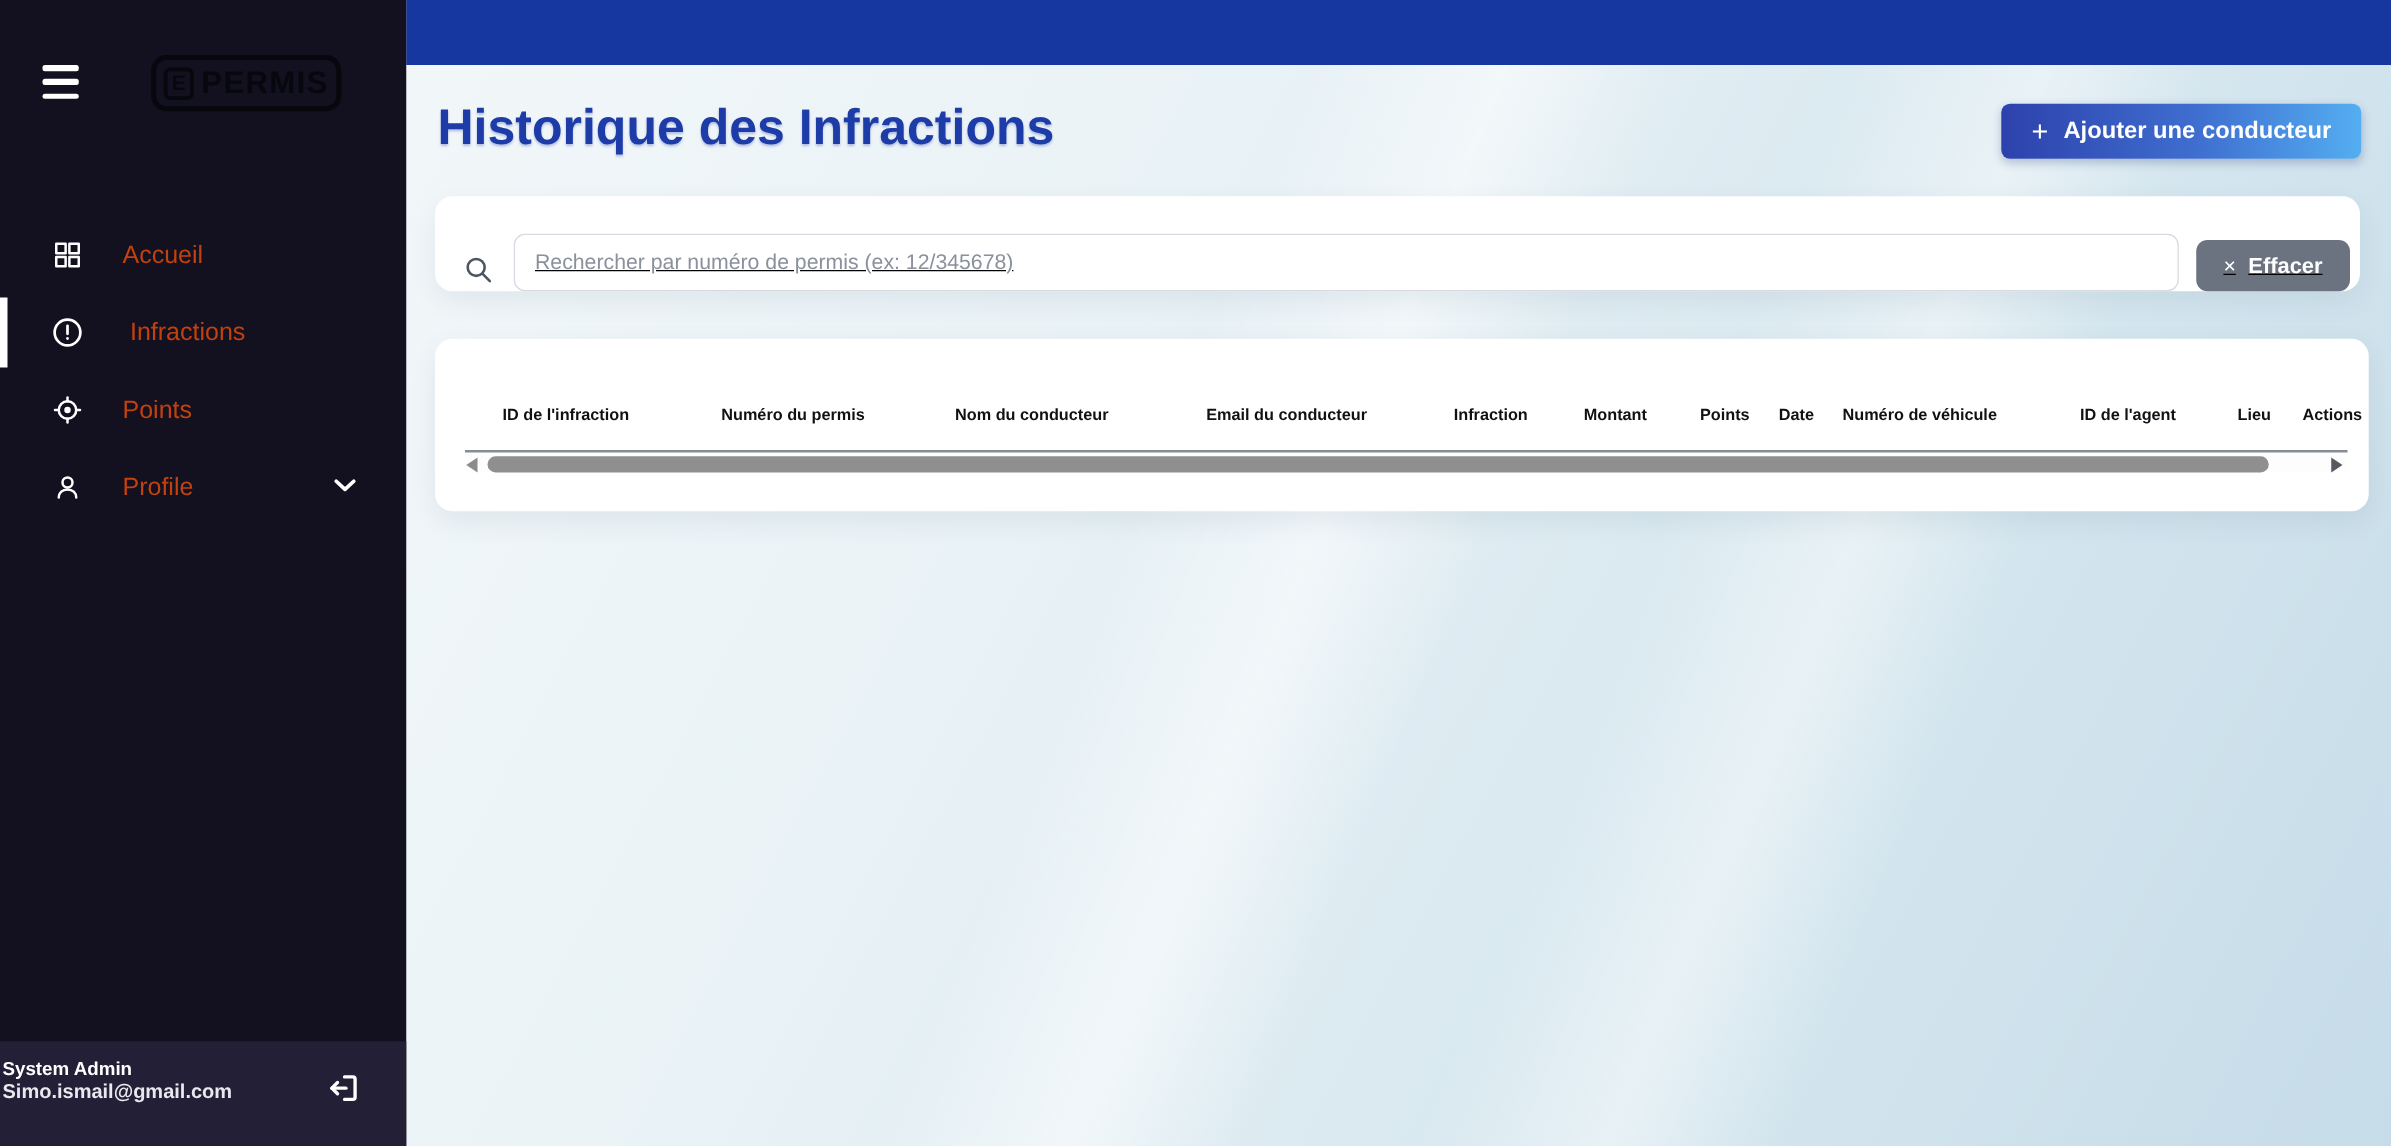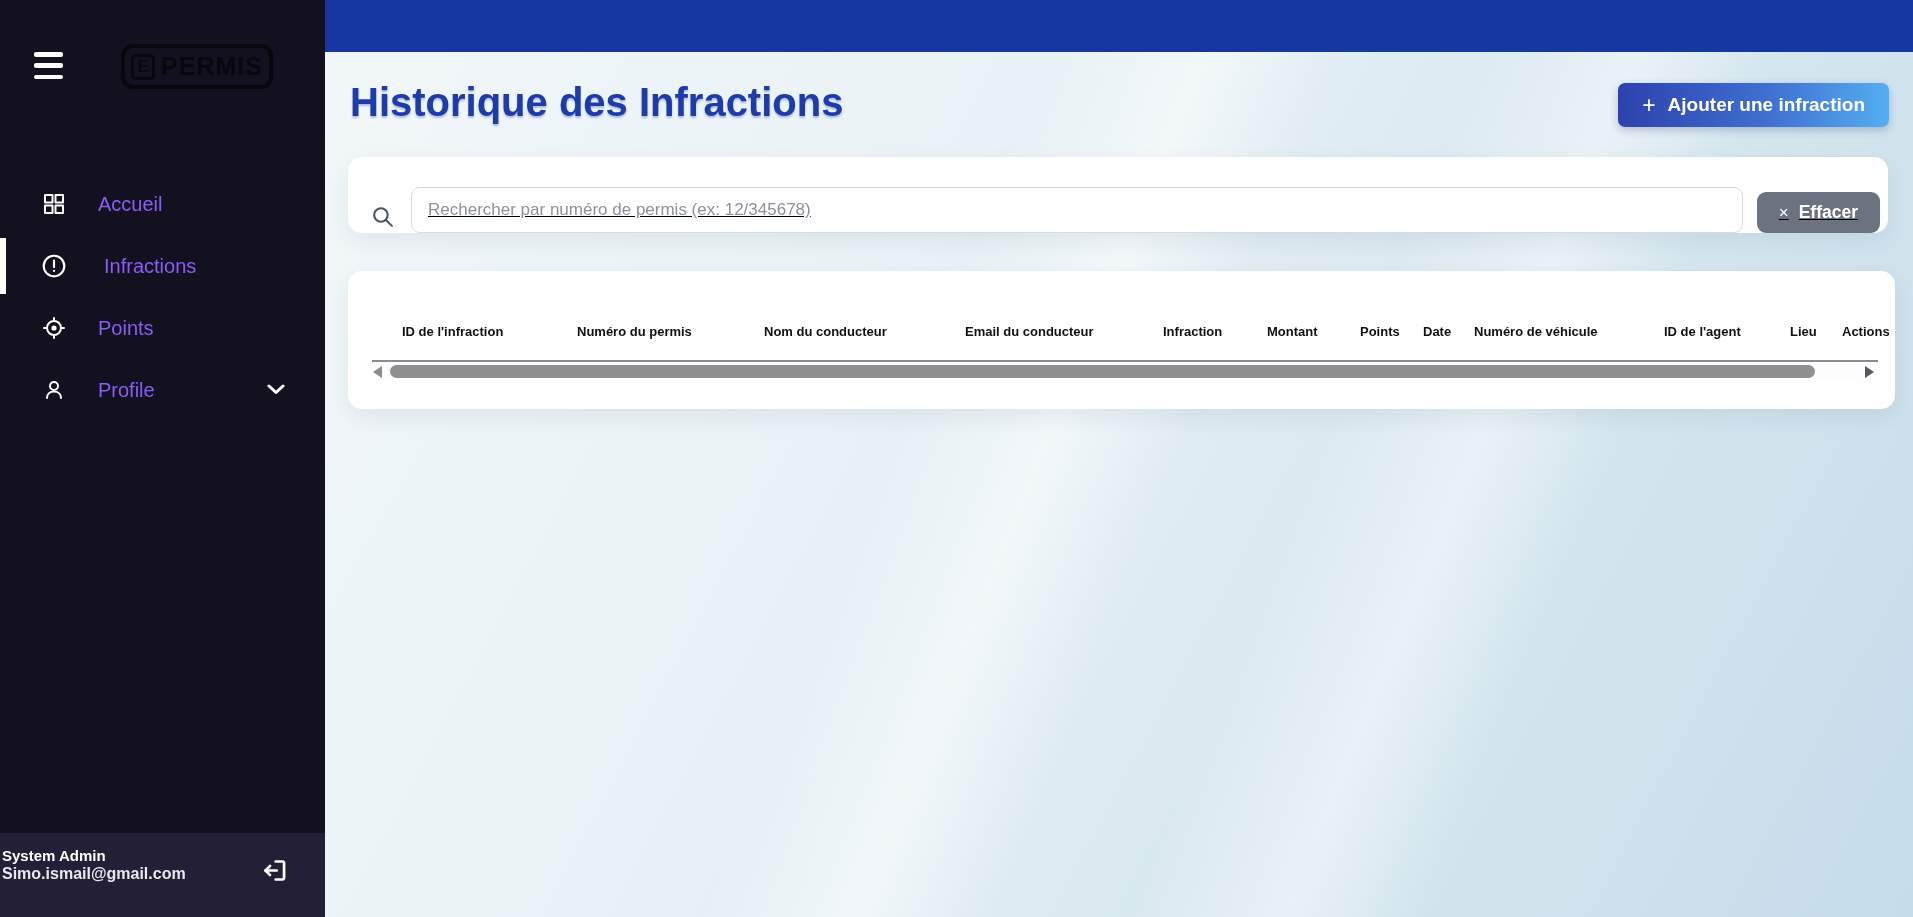--- a/index.html
+++ b/index.html
@@ -20,21 +20,21 @@
   .logo .ebox { width:24px; height:26px; border:3.5px solid #07070e; border-radius:5px;
     display:flex; align-items:center; justify-content:center;
     font-weight:bold; font-size:17px; }
   .logo .ltext { font-weight:bold; font-size:25px; letter-spacing:1px; }
 
   .nav { position:absolute; left:0; top:173px; width:325px; }
   .nav-item { position:relative; height:62px; display:flex; align-items:center;
     padding-left:41px; cursor:pointer; }
   .nav-item .nicon { width:26px; height:26px; flex:0 0 26px; display:flex;
     align-items:center; justify-content:center; }
-  .nav-item .nlabel { margin-left:31px; font-size:20px; color:#8b5cf6; }
+  .nav-item .nlabel { margin-left:31px; font-size:20px; color:#c2410c; }
   .nav-item.active::before { content:""; position:absolute; left:0; top:3px;
     width:6px; height:56px; background:#ffffff; }
   .nav-item.active .nlabel { margin-left:37px; }
   .nav-item .chev { margin-left:auto; margin-right:40px; }
   svg.ic { stroke:#ffffff; fill:none; stroke-width:2; stroke-linecap:round; stroke-linejoin:round; }
 
   .side-footer { position:absolute; left:0; bottom:0; width:325px; height:84px;
     background:#231f37; padding:14px 0 0 2px; }
   .sf-name { font-size:15px; font-weight:bold; color:#ffffff; line-height:1.2; }
   .sf-email { font-size:16px; font-weight:bold; color:#e8e9ee; }
@@ -176,21 +176,21 @@
     </div>
   </aside>
 
   <main class="main">
     <div class="topbar"></div>
 
     <h1 class="page-title">Historique des Infractions</h1>
 
     <button class="add-btn">
       <span class="plus">+</span>
-      <span>Ajouter une infraction</span>
+      <span>Ajouter une conducteur</span>
     </button>
 
     <div class="search-card">
       <span>
         <svg width="25" height="25" viewBox="0 0 24 24" style="stroke:#4b5563;fill:none;stroke-width:2;stroke-linecap:round">
           <circle cx="10.5" cy="10.5" r="6.5"></circle>
             <line x1="15.5" y1="15.5" x2="21" y2="21"></line>
         </svg>
       </span>
       <input class="search-input" type="text" placeholder="Rechercher par numéro de permis (ex: 12/345678)" style="">

